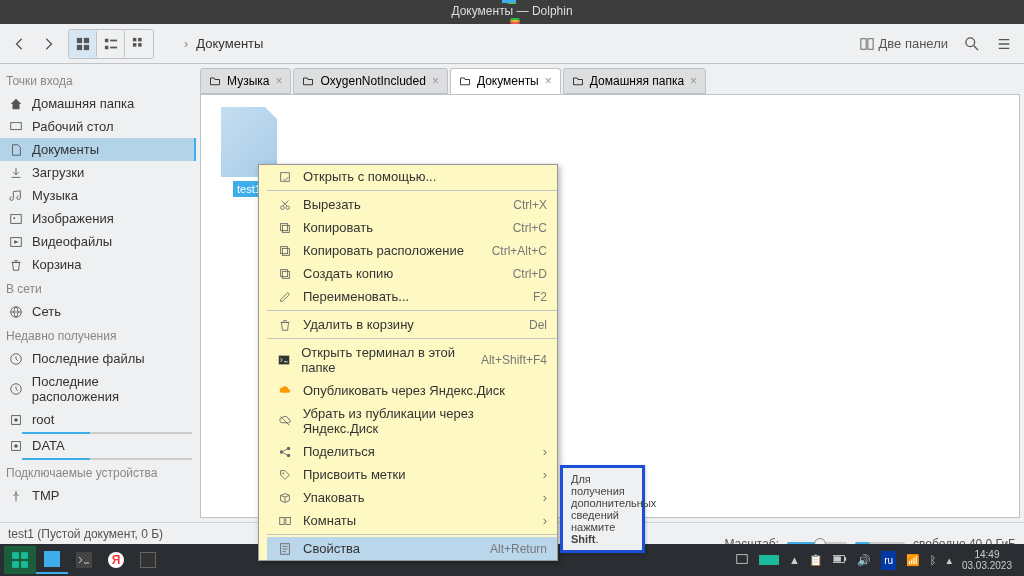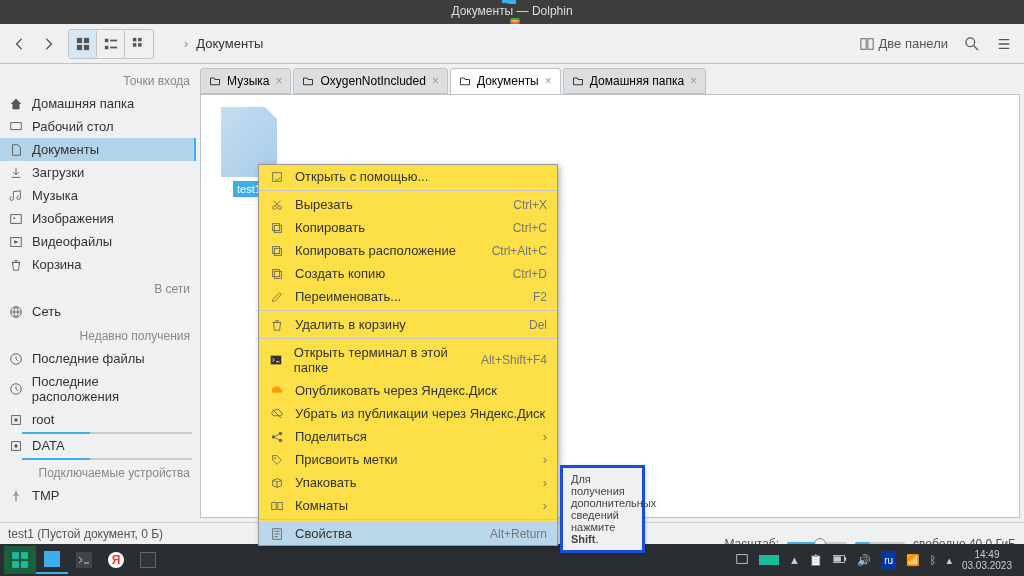--- a/index.html
+++ b/index.html
@@ -16,40 +16,40 @@
 .tool-group .tool-btn { border-right: 1px solid #c0c2c4; margin: 0; }
 .tool-group .tool-btn:last-child { border-right: none; }
 .tool-group .active { background: #d6e8f5; }
 .breadcrumb { margin-left: 30px; display: flex; align-items: center; color: #333; }
 .breadcrumb .chevron { margin-right: 8px; color: #888; }
 .toolbar .right { margin-left: auto; display: flex; align-items: center; gap: 4px; }
 
 .main { display: flex; height: calc(100% - 64px - 22px - 32px); }
 
 .sidebar { width: 196px; background: #eff0f1; overflow-y: auto; padding: 4px 0; }
-.sidebar .section { font-size: 12px; color: #888; padding: 6px 6px 4px; text-align: right; }
+.sidebar .section { font-size: 12px; color: #888; padding: 6px 6px 4px; }
 .sidebar .item { display: flex; align-items: center; padding: 4px 8px; cursor: pointer; gap: 8px; color: #333; }
 .sidebar .item.selected { background: #b3d4e8; border-right: 2px solid #3daee9; }
 .sidebar .item .ico { width: 16px; display: flex; justify-content: center; color: #555; }
 .sidebar .item.disk .bar { position: absolute; bottom: 0; left: 22px; right: 4px; height: 2px; background: #ccc; }
 .sidebar .item.disk .bar::after { content: ''; display: block; height: 100%; width: 40%; background: #3daee9; }
 .sidebar .item.disk { position: relative; padding-bottom: 7px; }
 
 .content { flex: 1; background: #eff0f1; position: relative; }
 .tabs { display: flex; padding: 4px 4px 0; gap: 2px; }
 .tab { display: flex; align-items: center; padding: 5px 8px; background: #dcdee0; border: 1px solid #bfc2c4; border-radius: 3px 3px 0 0; font-size: 12px; gap: 6px; cursor: pointer; }
 .tab.active { background: #fff; border-bottom-color: #fff; }
 .tab .close { color: #999; font-size: 12px; }
 .filearea { background: #fff; border: 1px solid #bfc2c4; margin: 0 4px 4px; height: calc(100% - 34px); position: relative; padding: 12px; }
 .file { width: 72px; text-align: center; }
 .file .thumb { width: 56px; height: 70px; background: linear-gradient(135deg, #c5ddf0 0%, #a8cce8 100%); margin: 0 auto 4px; position: relative; }
 .file .thumb::before { content: ''; position: absolute; top: 0; right: 0; border-style: solid; border-width: 0 12px 12px 0; border-color: transparent #fff transparent transparent; }
 .file .name { background: #3daee9; color: #fff; font-size: 11px; padding: 2px 4px; display: inline-block; }
 
-.context { position: absolute; left: 258px; top: 164px; width: 300px; background: #fde047; border: 1px solid #999; box-shadow: 2px 2px 6px rgba(0,0,0,0.3); z-index: 100; }
+.context { position: absolute; left: 258px; top: 164px; width: 300px; background: #fef9c3; border: 1px solid #999; box-shadow: 2px 2px 6px rgba(0,0,0,0.3); z-index: 100; padding-left: 8px; }
 .context .citem { display: flex; align-items: center; padding: 4px 10px; font-size: 13px; color: #333; cursor: pointer; gap: 10px; }
 .context .citem .cico { width: 16px; display: flex; justify-content: center; color: #666; }
 .context .citem .shortcut { margin-left: auto; color: #777; font-size: 12px; }
 .context .citem .sub { margin-left: auto; color: #777; }
 .context .citem.highlighted { background: #bad6ea; }
 .context .sep { height: 1px; background: #c4c6c8; margin: 2px 0; }
 
 .tooltip { position: absolute; left: 560px; top: 465px; background: #eff0f1; border: 3px solid #1d4ed8; padding: 5px 8px; font-size: 11px; color: #444; width: 85px; box-shadow: 1px 1px 3px rgba(0,0,0,0.2); z-index: 101; }
 .tooltip b { font-weight: bold; }
 

